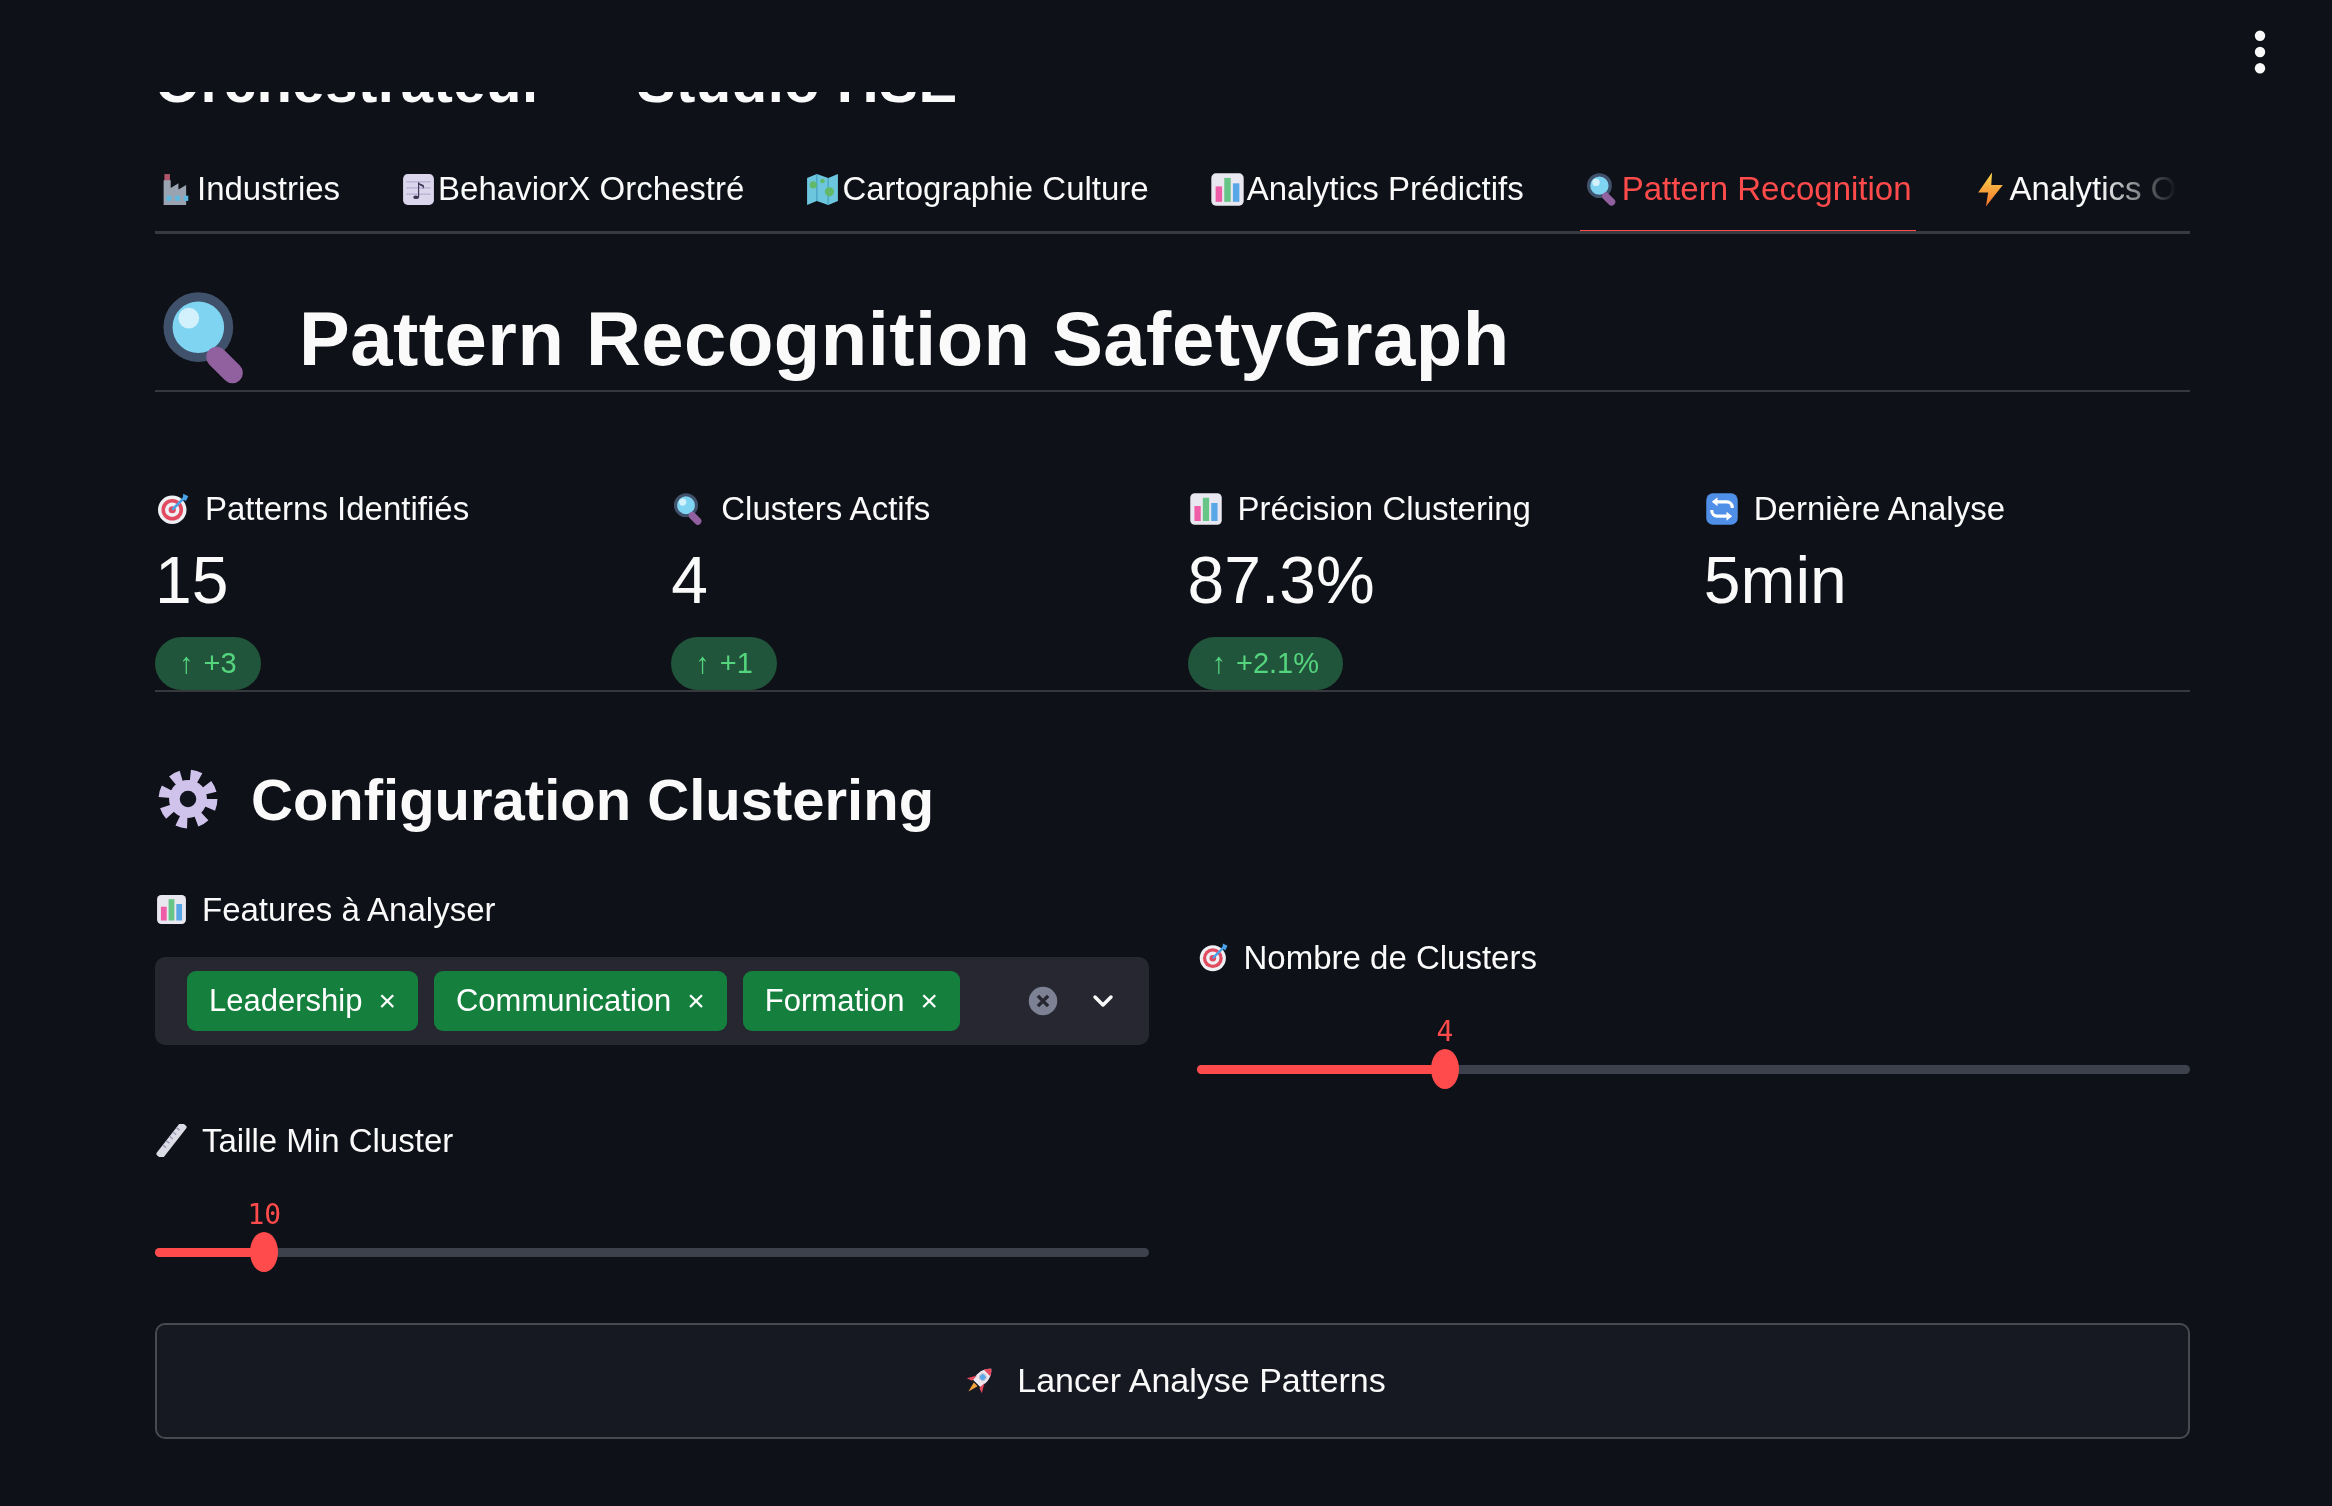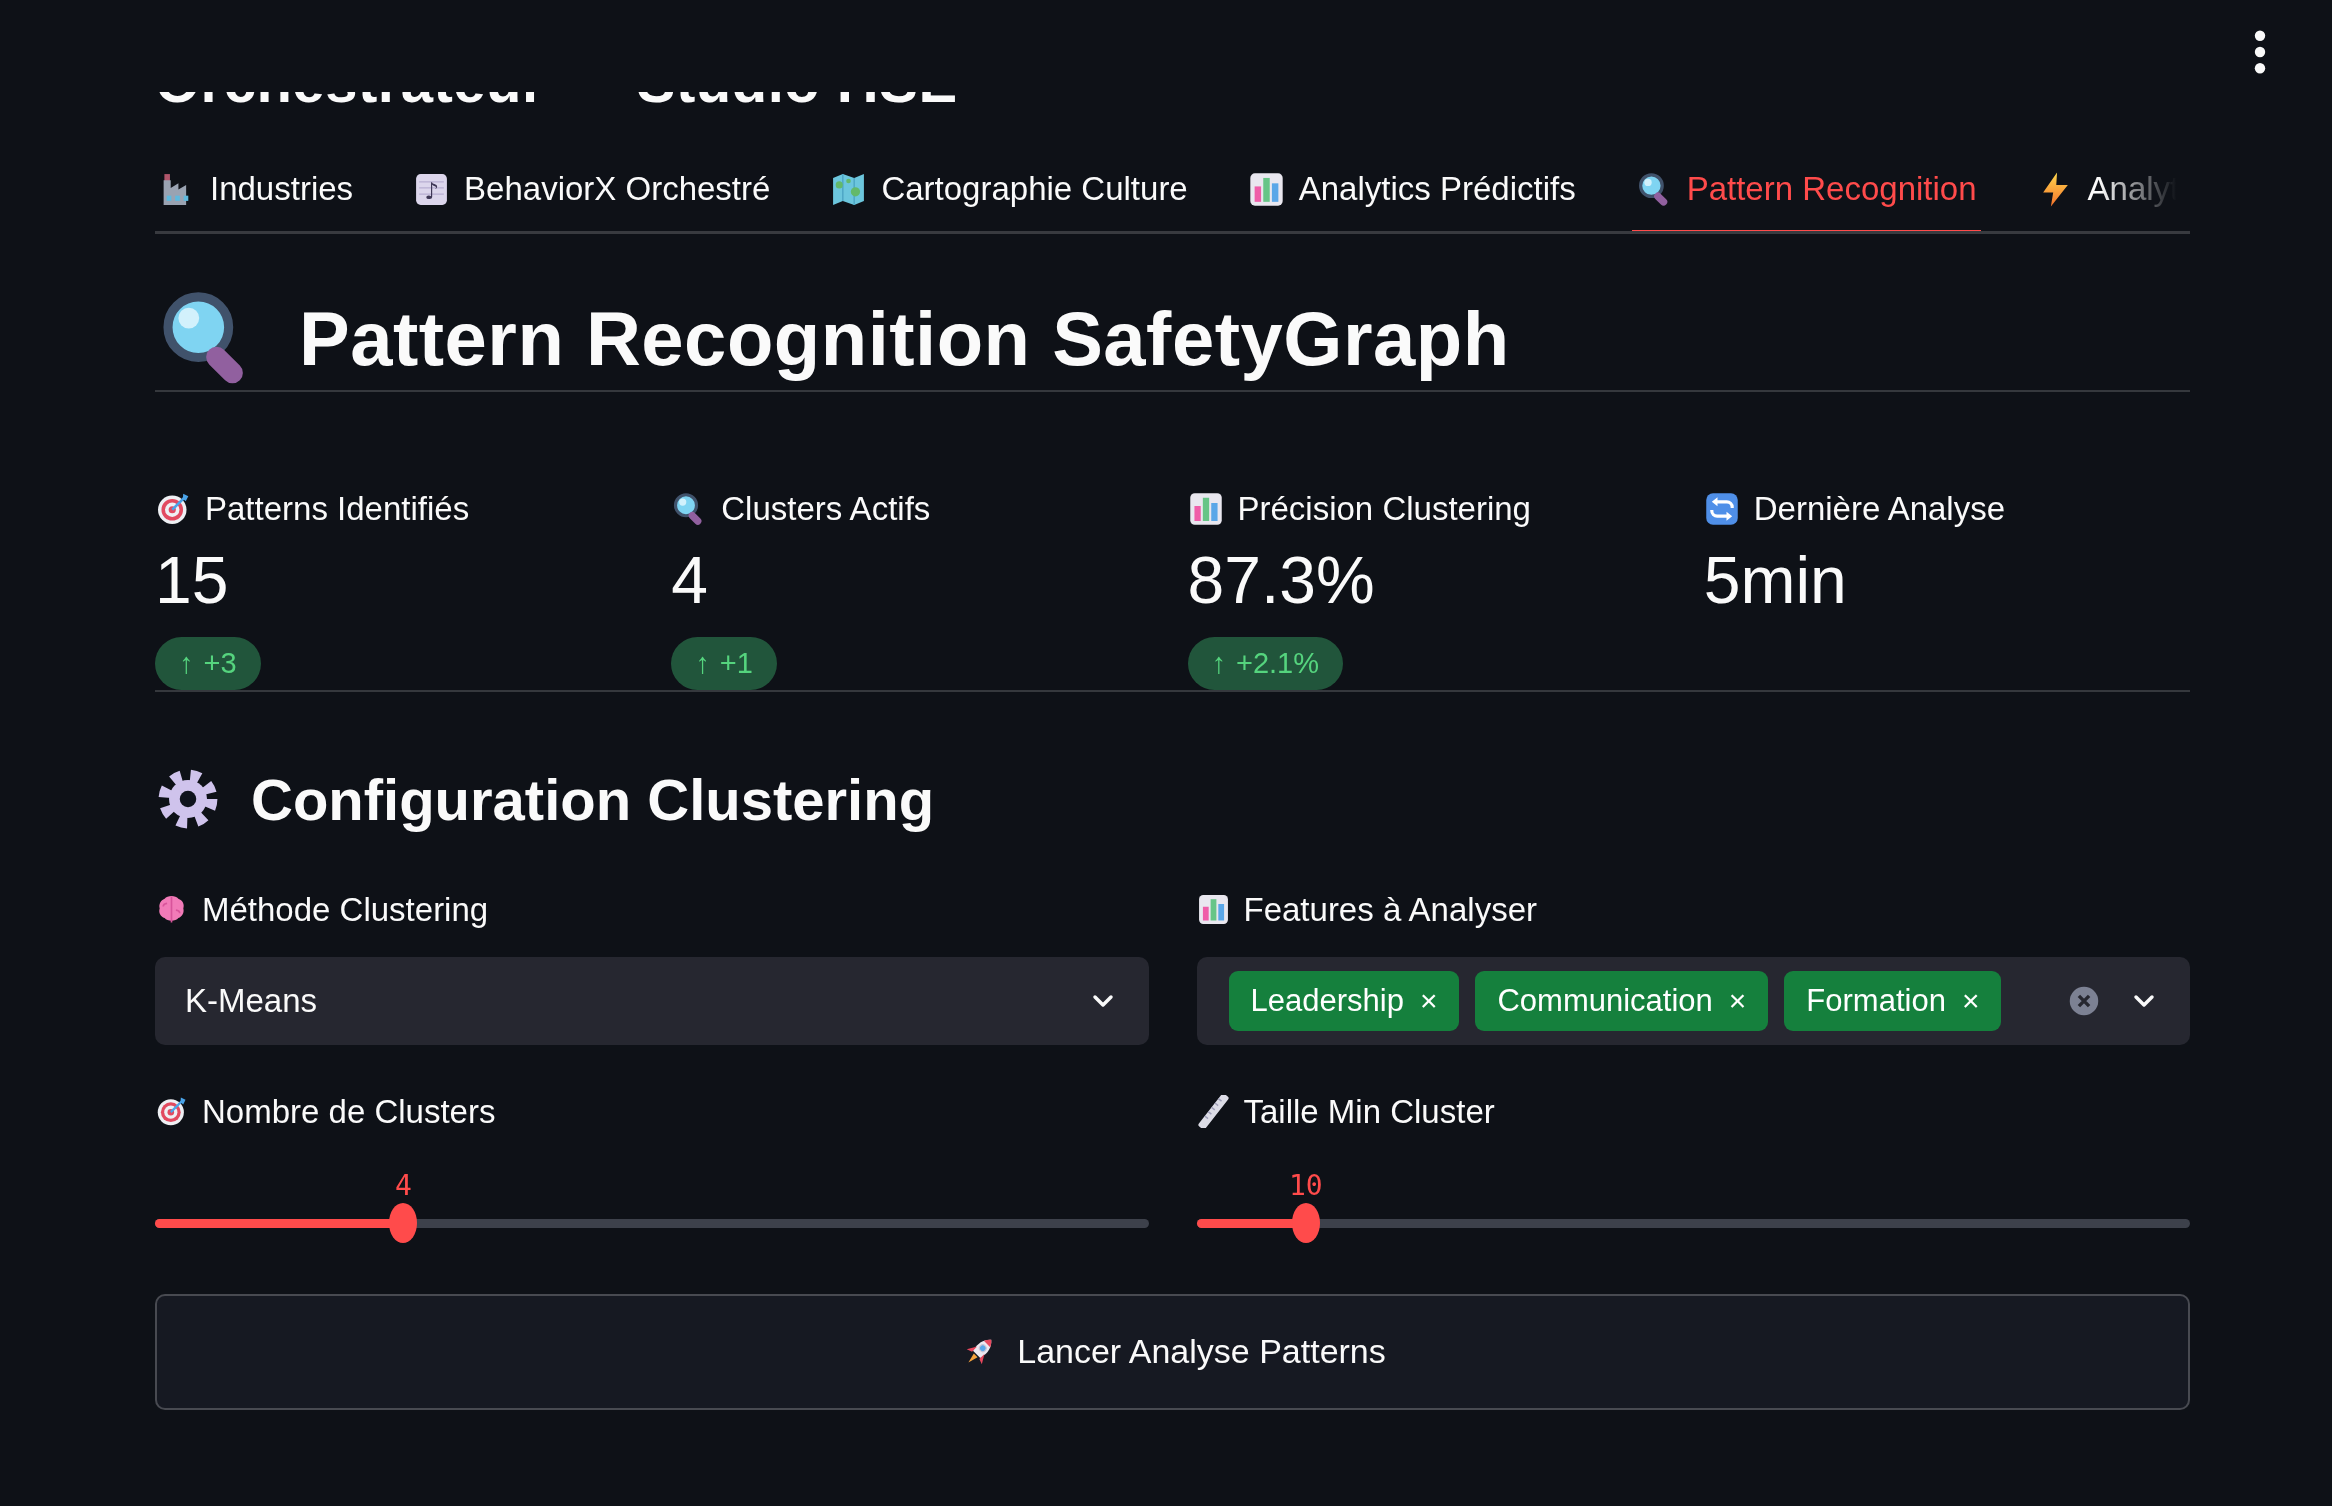--- a/index.html
+++ b/index.html
@@ -30,21 +30,21 @@
 
   
   .tabs {
     margin-top:70px;
     display:flex; align-items:flex-end; gap:52px;
     border-bottom:3px solid rgba(250,250,250,0.18);
     white-space:nowrap; overflow:hidden;
     position:relative;
   }
   .tab {
-    display:inline-flex; align-items:center; gap:14px;
+    display:inline-flex; align-items:center; gap:1px;
     font-size:33px; color:#FAFAFA;
     padding:8px 4px 22px 4px;
     border-bottom:5px solid transparent;
     margin-bottom:-4px;
     cursor:pointer; flex:none;
   }
   .tab .icon { width:37px; height:37px; }
   .tab.active { color:#FF4B4B; border-bottom-color:#FF4B4B; }
   .tabs-fade {
     position:absolute; right:0; top:0; bottom:0; width:90px;
@@ -308,39 +308,20 @@
           <circle cx="12" cy="12" r="8.4" fill="none" stroke="#cfc3ec" stroke-width="4.6" stroke-dasharray="3.4 3.3"></circle>
           <circle cx="12" cy="12" r="6.9" fill="#cfc3ec"></circle>
           <circle cx="12" cy="12" r="3" fill="#10141d"></circle>
         </svg>
       </span>
     <h2>Configuration Clustering</h2>
   </div>
 
   <div class="form-grid">
 
-    <div>
-      <div class="field-label">
-        <span class="icon">
-            <svg viewBox="0 0 24 24">
-              <path fill="#f27bb8" d="M7 4.2c2-2.6 8-2.6 10 0 3 1 4.6 4 3.6 7 .8 3-.8 6-3.6 7-2 2.6-8 2.6-10 0-3-1-4.6-4-3.6-7-.8-3 .8-6 3.6-7z"></path>
-              <path d="M12 2.5v19M8.8 7.5c-1.8.2-2.8 1.3-2.8 2.3M15.2 12.5c1.8.2 2.8 1.3 2.8 2.3" stroke="#d8549b" stroke-width="1.2" fill="none"></path>
-            </svg>
-          </span>
-        <span>Méthode Clustering</span>
-      </div>
-      <div class="control">
-        <span class="value-text">K-Means</span>
-        <span class="icon chevron">
-            <svg viewBox="0 0 24 24" fill="none" stroke="#fafafa" stroke-width="2.6" stroke-linecap="round" stroke-linejoin="round">
-              <path d="M6 9l6 6 6-6"></path>
-            </svg>
-          </span>
-      </div>
-    </div>
 
     <div>
       <div class="field-label">
         <span class="icon">
             <svg viewBox="0 0 24 24">
               <rect x="1.5" y="1.5" width="21" height="21" rx="3" fill="#e9e7ef"></rect>
               <rect x="4.3" y="10" width="4.2" height="10" fill="#ef5da8"></rect>
               <rect x="9.9" y="4.5" width="4.2" height="15.5" fill="#67c587"></rect>
               <rect x="15.5" y="8" width="4.2" height="12" fill="#5aa7e8"></rect>
             </svg>

